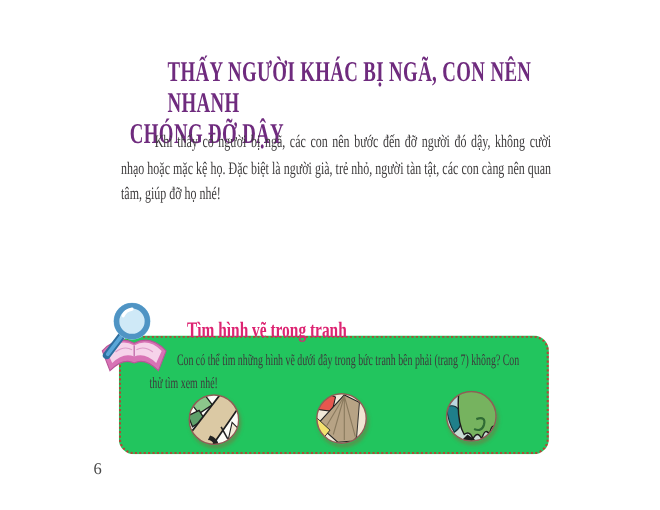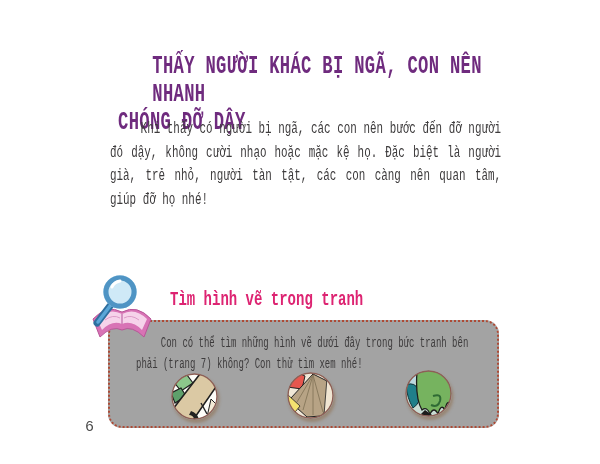--- a/index.html
+++ b/index.html
@@ -1,42 +1,42 @@
 <!DOCTYPE html>
 <html><head>
 <meta charset="utf-8">
 <style>
   html,body{margin:0;padding:0;background:#e8e8e8;}
   .page{
     position:relative;
     width:600px;height:464px;
     background:#ffffff;
-    font-family:Liberation Mono, monospace;
+    font-family:Liberation Serif, serif;
     overflow:hidden;
   }
   
   .title{
     position:absolute;left:118px;top:52px;width:600px;
     font-weight:bold;font-size:26px;line-height:28px;
     color:#6f2b7e;letter-spacing:.5px;
     transform:scaleX(0.66);transform-origin:0 0;
   }
   .title .line{display:block;}
   .title .line.first{padding-left:52px;}
   
   .intro{
     position:absolute;left:110px;top:118px;width:575px;
     font-size:16px;line-height:23.5px;color:#3d3b3c;
     text-align:justify;text-indent:45px;
     transform:scaleX(0.68);transform-origin:0 0;
   }
   
   .activity-box{
-    position:absolute;left:108px;top:320px;width:387px;height:104px;
-    background:#a3a3a3;
+    position:absolute;left:108px;top:305px;width:387px;height:104px;
+    background:#22c55e;
     border:2px dotted #ad4a35;
     border-radius:14px;
   }
   .activity-heading{
     position:absolute;left:170px;top:289px;width:300px;
     font-size:20px;line-height:22px;font-weight:bold;
     color:#dd2472;
     transform:scaleX(0.70);transform-origin:0 0;
     white-space:nowrap;
   }

